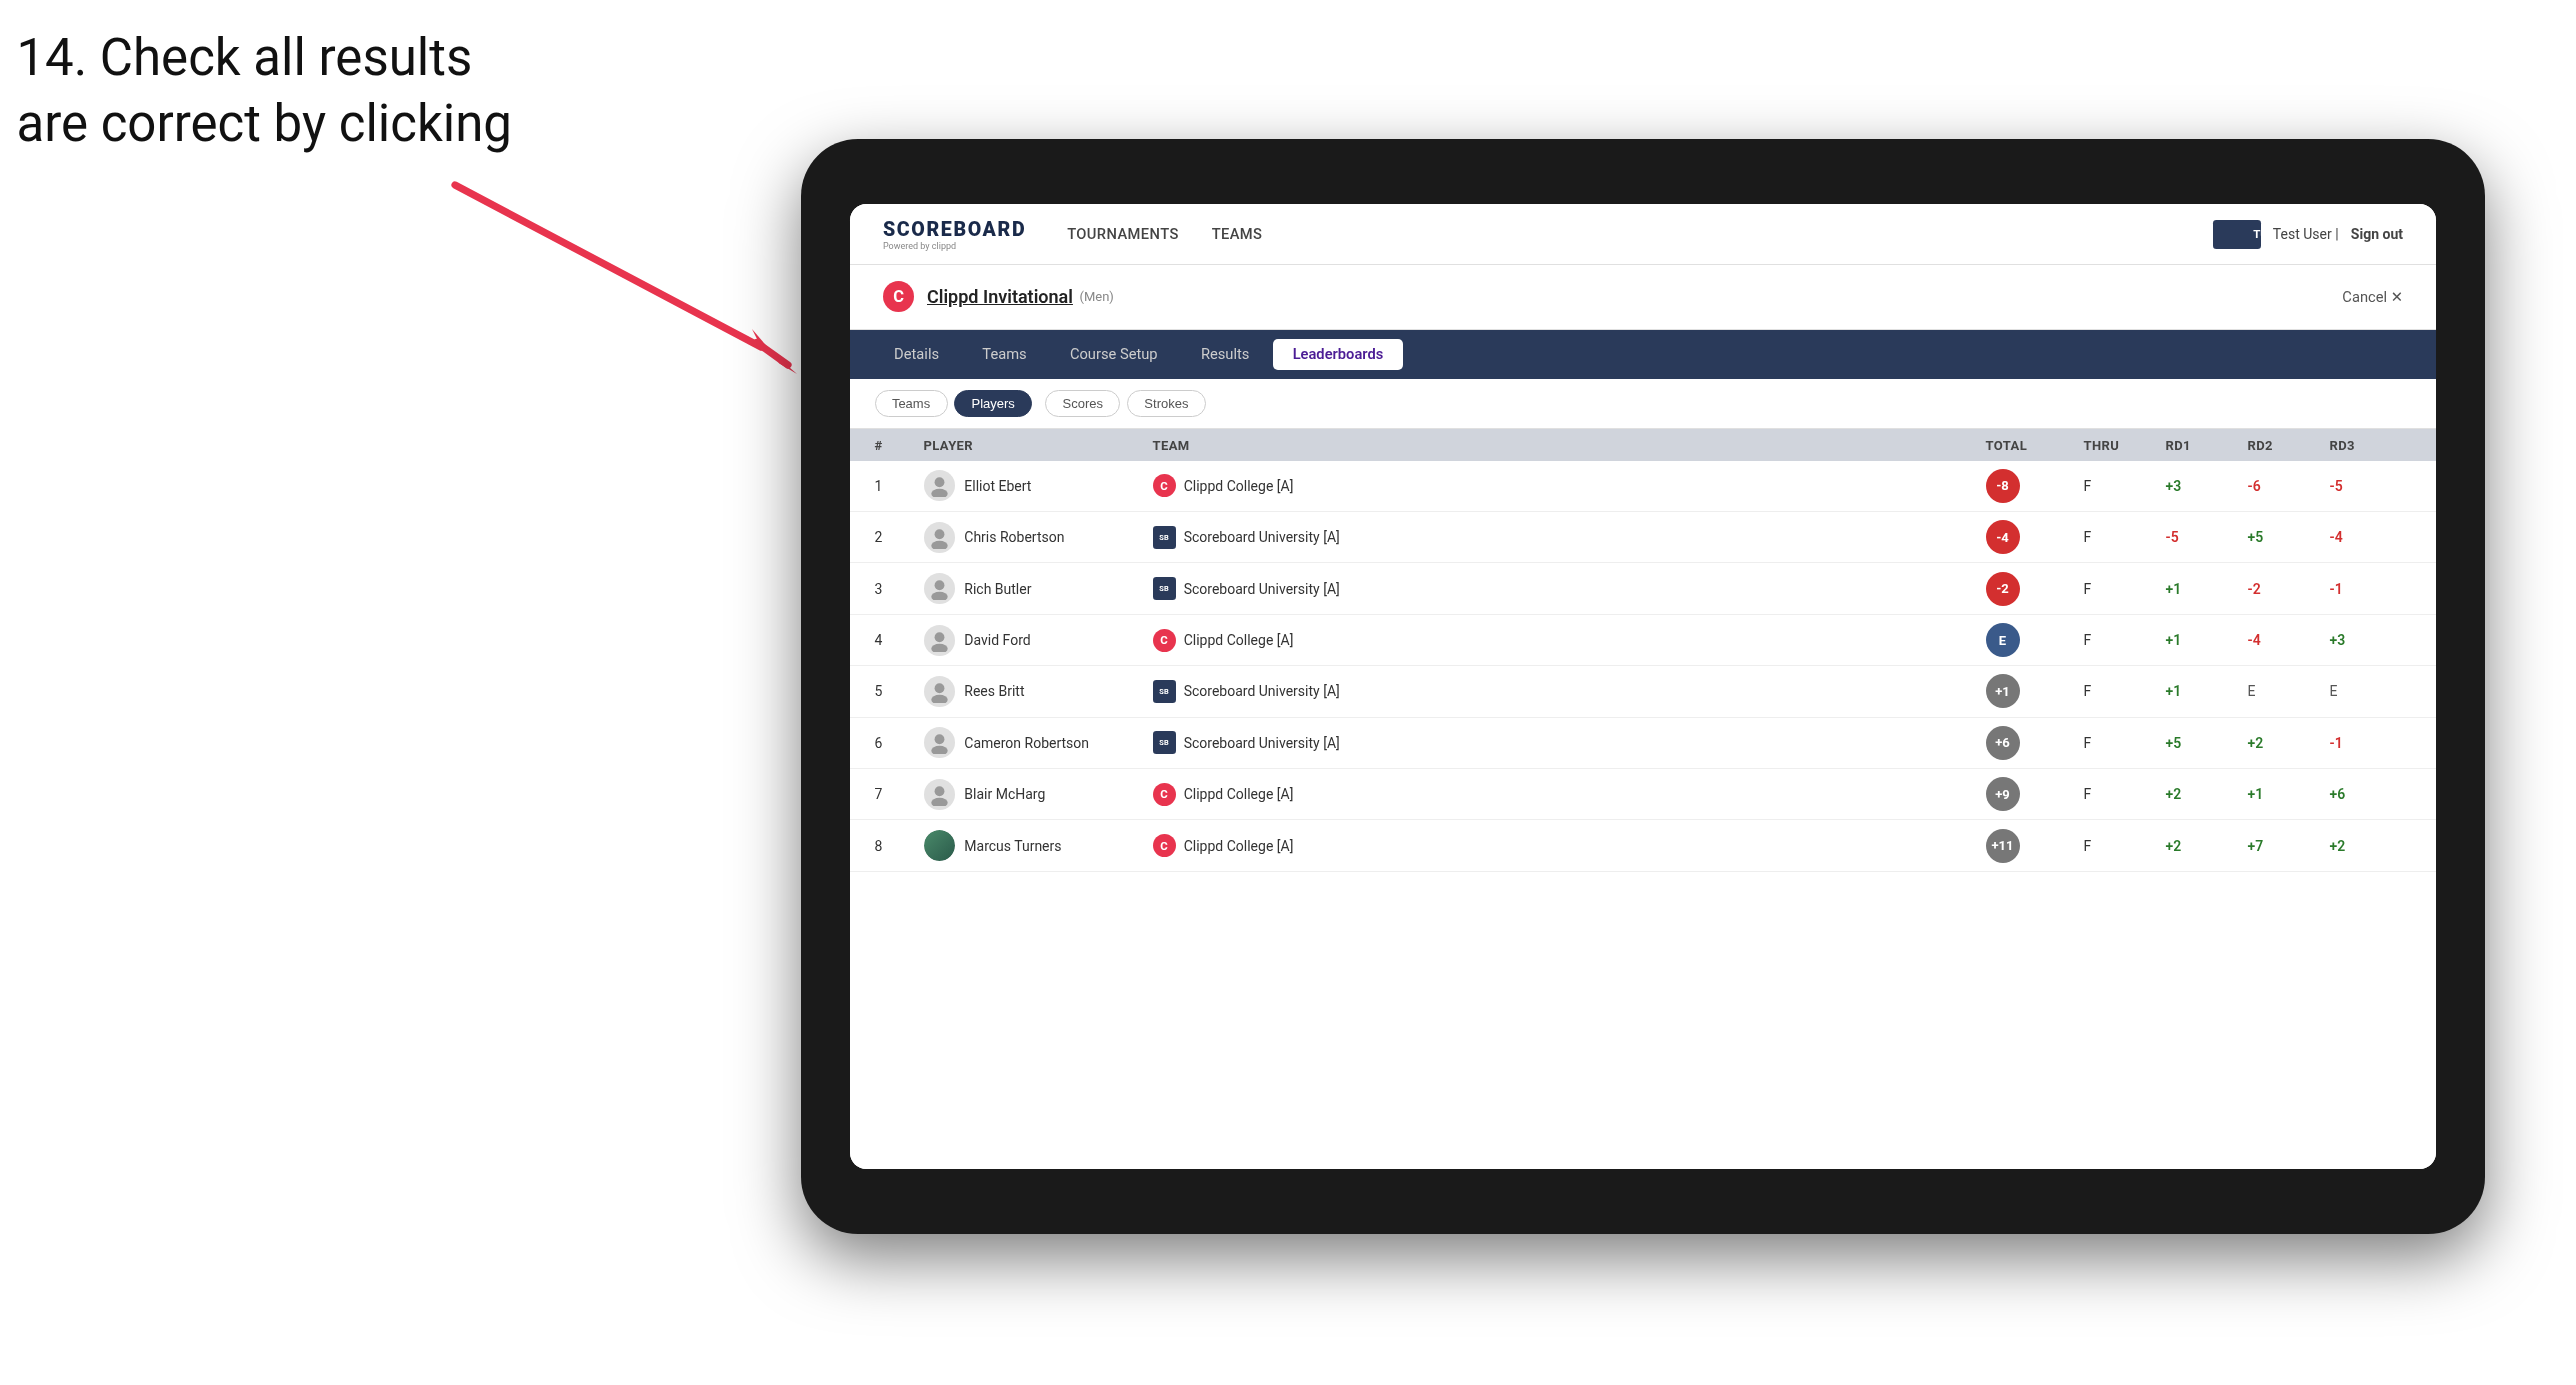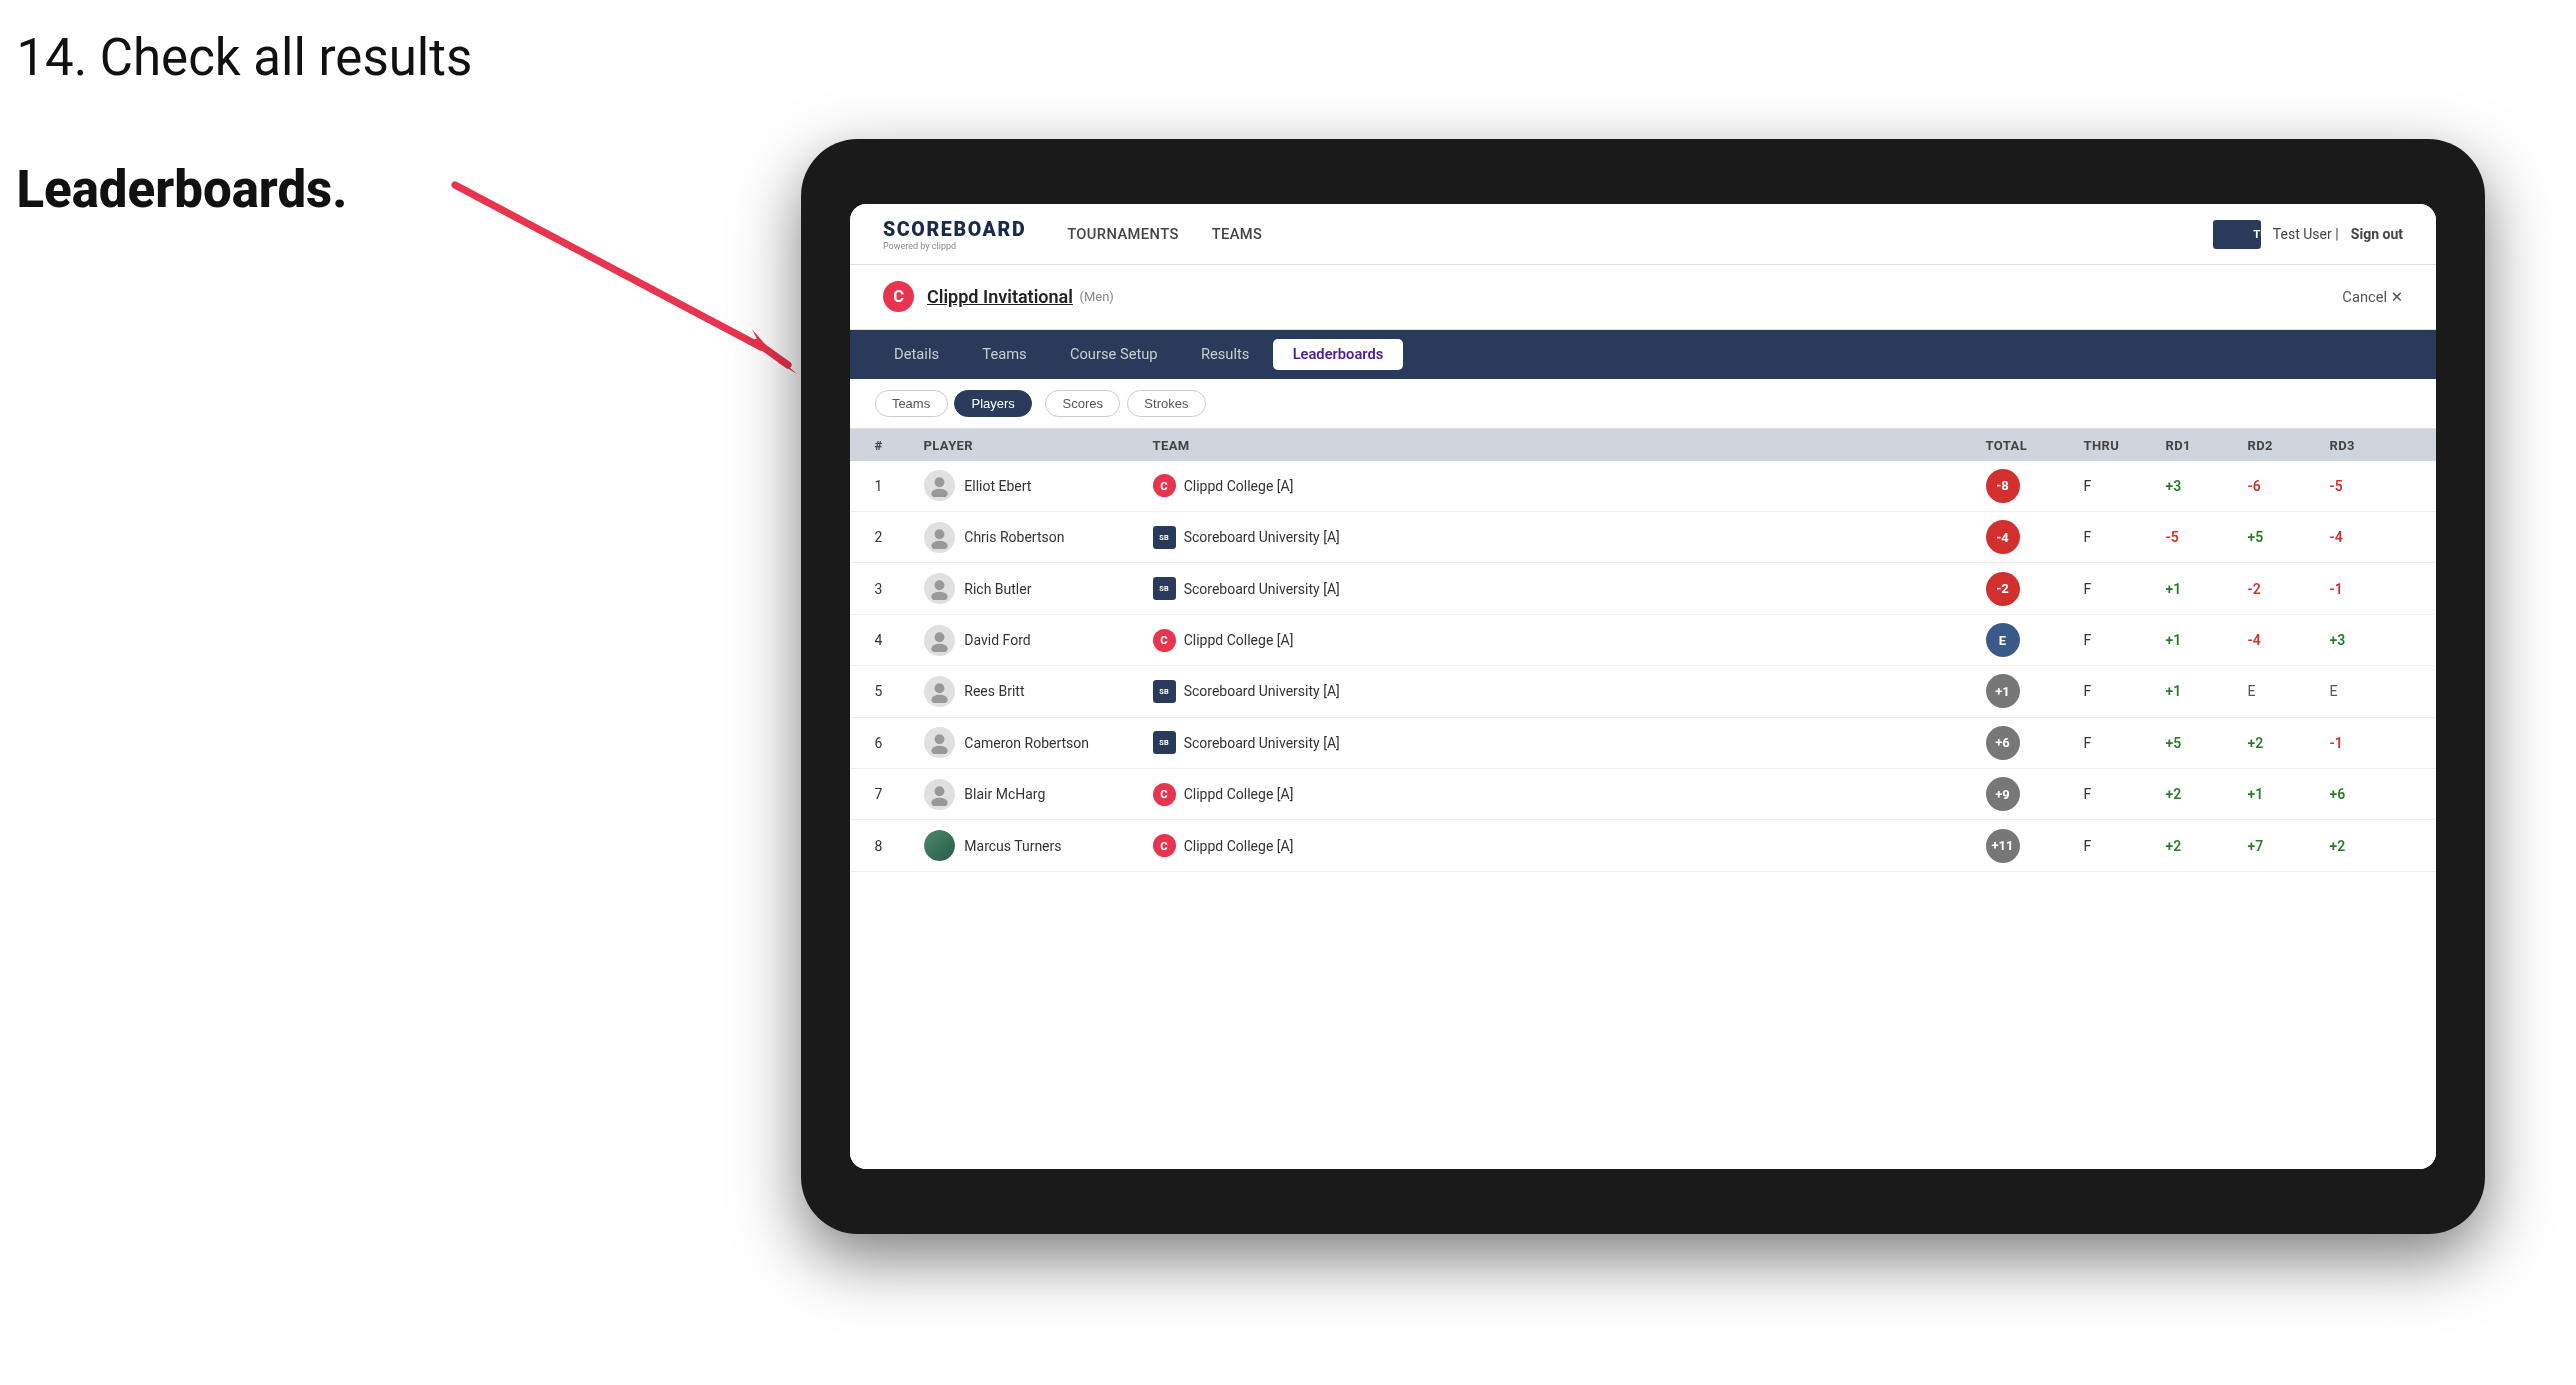--- a/index.html
+++ b/index.html
@@ -314,22 +314,21 @@
       border-radius: 50%;
       background: linear-gradient(135deg, #4a8a6a, #2a5a4a);
       flex-shrink: 0;
     }
   </style>
 </head>
 <body>
 
 <div class="instruction">
   <span>14. Check all results</span><br>
-  <br>
-  <strong>Leaderboards.</strong>
+  <span>are correct by clicking</span><br>
 </div>
 
 <svg class="arrow-container" viewBox="0 0 500 300" style="position:absolute;top:123px;left:401px;width:450px;height:286px;">
   <line x1="60" y1="60" x2="400" y2="240" stroke="#e8344e" stroke-width="8" stroke-linecap="round"></line>
   <polygon points="390,220 420,255 400,240" fill="#e8344e"></polygon>
   <line x1="395" y1="235" x2="430" y2="260" stroke="#e8344e" stroke-width="8" stroke-linecap="round"></line>
   <polygon points="415,248 440,270 420,258" fill="#e8344e"></polygon>
 </svg>
 
 <div class="tablet">

